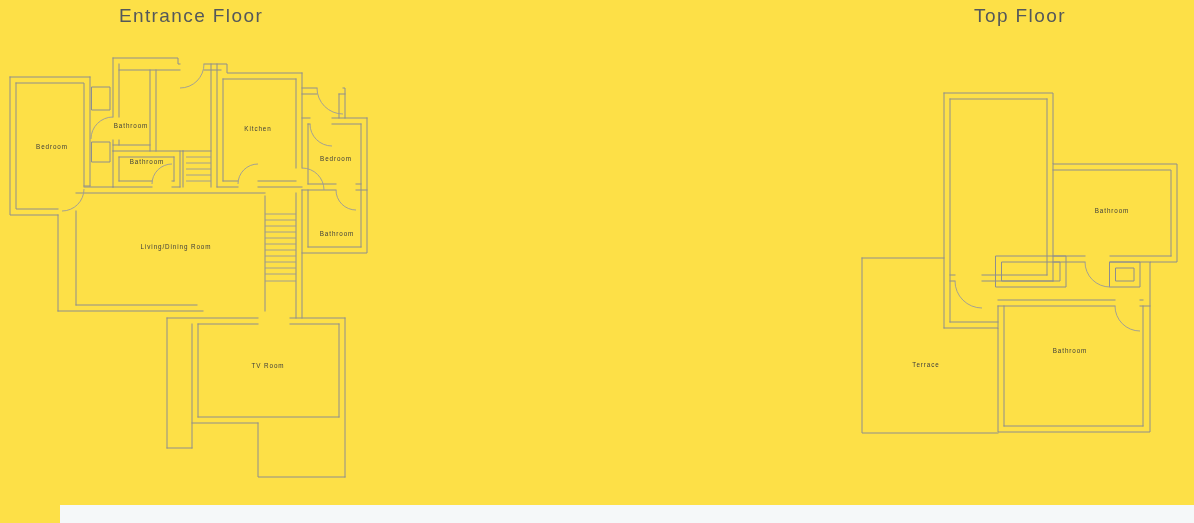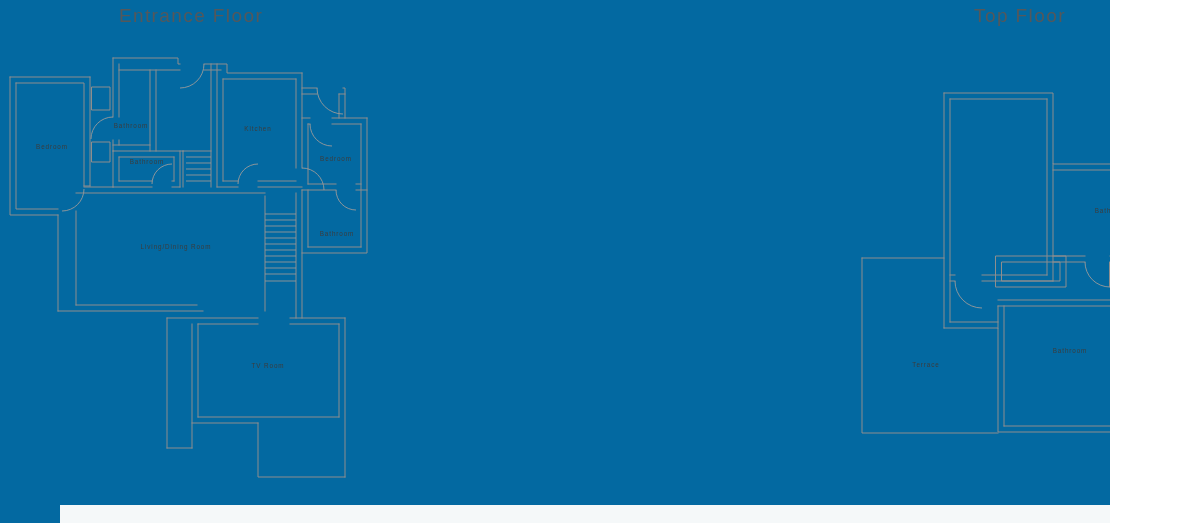--- a/index.html
+++ b/index.html
@@ -3,23 +3,23 @@
 <meta charset="utf-8">
 <style>
   html, body {
     margin: 0;
     padding: 0;
     background: #ffffff;
     font-family: "Liberation Sans", sans-serif;
   }
   .canvas-wrap {
     position: relative;
-    width: 1110px;
+    width: 1194px;
     height: 523px;
-    background: #0369a1;
+    background: #fde047;
     overflow: hidden;
   }
   svg { display: block; }
   .walls {
     fill: none;
     stroke: #8e8e8e;
     stroke-width: 1;
     stroke-linecap: square;
   }
   .door-arc {

